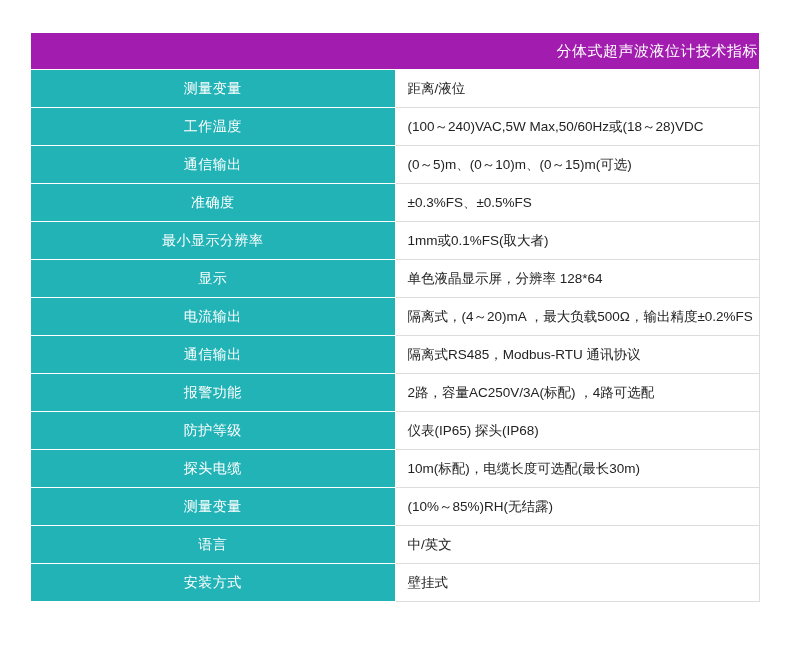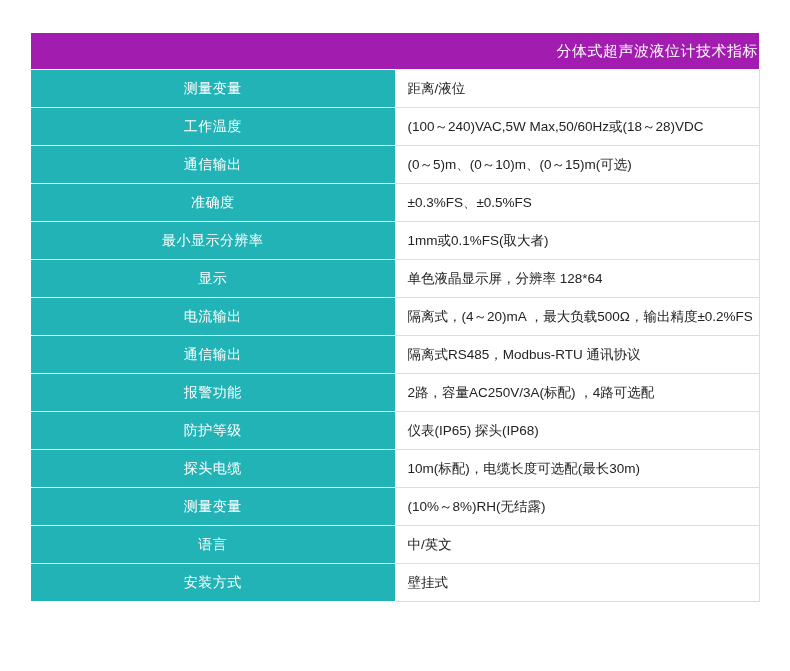--- a/index.html
+++ b/index.html
@@ -110,21 +110,21 @@
         <tr class="spec-row">
           <td class="label-cell">防护等级</td>
           <td class="value-cell">仪表(IP65) 探头(IP68)</td>
         </tr>
         <tr class="spec-row">
           <td class="label-cell">探头电缆</td>
           <td class="value-cell">10m(标配)，电缆长度可选配(最长30m)</td>
         </tr>
         <tr class="spec-row">
           <td class="label-cell">测量变量</td>
-          <td class="value-cell">(10%～8%)RH(无结露)</td>
+          <td class="value-cell">(10%～85%)RH(无结露)</td>
         </tr>
         <tr class="spec-row">
           <td class="label-cell">语言</td>
           <td class="value-cell">中/英文</td>
         </tr>
         <tr class="spec-row">
           <td class="label-cell">安装方式</td>
           <td class="value-cell">壁挂式</td>
         </tr>
       </tbody>

